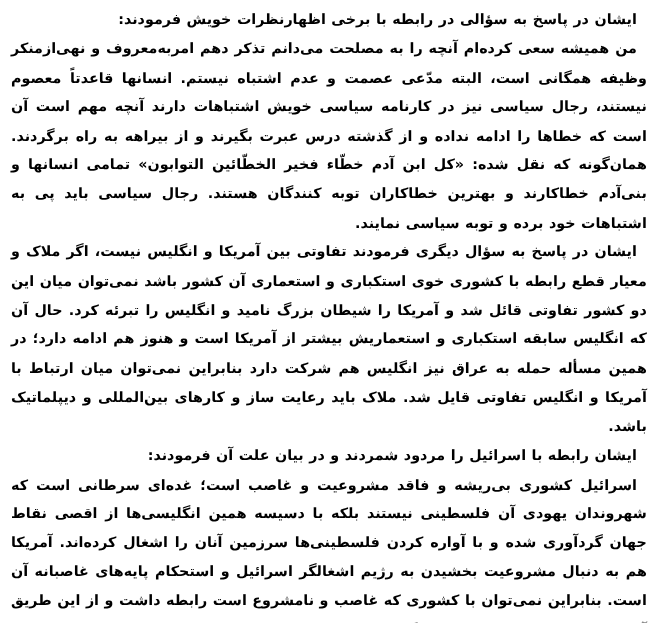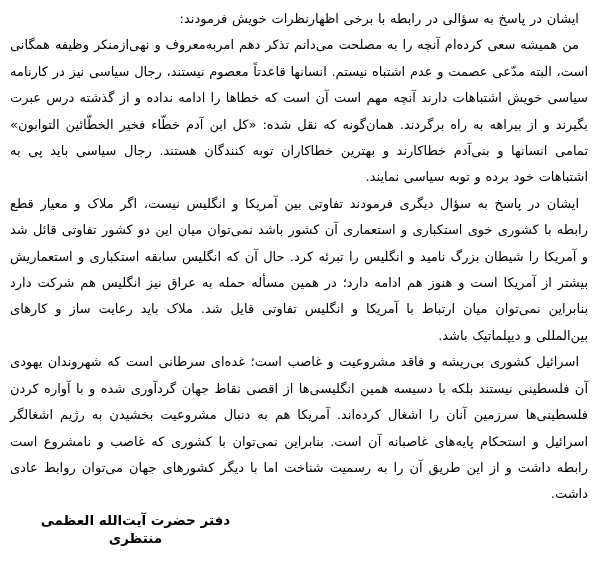--- a/index.html
+++ b/index.html
@@ -21,20 +21,21 @@
     font-family: "DejaVu Sans", sans-serif;
     font-size: 13px;
     line-height: 26.4px;
     color: #000000;
     text-align: justify;
   }
   .para {
     margin: 0;
     text-indent: 9px;
     word-spacing: 0.5px;
+    font-weight: bold;
   }
   .sig-block {
     width: 215px;
     margin: 3px auto 0 18px; 
     text-align: center;
   }
   .signature {
     font-weight: bold;
     font-size: 13.5px;
     line-height: 18px;
@@ -44,20 +45,21 @@
 <body style="background: rgb(255, 255, 255);">
 
 <div class="page" style="color: rgb(0, 0, 0);">
 
   <p class="para">ایشان در پاسخ به سؤالی در رابطه با برخی اظهارنظرات خویش فرمودند:</p>
 
   <p class="para">من همیشه سعی کرده‌ام آنچه را به مصلحت می‌دانم تذکر دهم امربه‌معروف و نهی‌ازمنکر وظیفه همگانی است، البته مدّعی عصمت و عدم اشتباه نیستم. انسانها قاعدتاً معصوم نیستند، رجال سیاسی نیز در کارنامه سیاسی خویش اشتباهات دارند آنچه مهم است آن است که خطاها را ادامه نداده و از گذشته درس عبرت بگیرند و از بیراهه به راه برگردند. همان‌گونه که نقل شده: «کل ابن آدم خطّاء فخیر الخطّائین التوابون» تمامی انسانها و بنی‌آدم خطاکارند و بهترین خطاکاران توبه کنندگان هستند. رجال سیاسی باید پی به اشتباهات خود برده و توبه سیاسی نمایند.</p>
 
   <p class="para">ایشان در پاسخ به سؤال دیگری فرمودند تفاوتی بین آمریکا و انگلیس نیست، اگر ملاک و معیار قطع رابطه با کشوری خوی استکباری و استعماری آن کشور باشد نمی‌توان میان این دو کشور تفاوتی قائل شد و آمریکا را شیطان بزرگ نامید و انگلیس را تبرئه کرد. حال آن که انگلیس سابقه استکباری و استعماریش بیشتر از آمریکا است و هنوز هم ادامه دارد؛ در همین مسأله حمله به عراق نیز انگلیس هم شرکت دارد بنابراین نمی‌توان میان ارتباط با آمریکا و انگلیس تفاوتی قایل شد. ملاک باید رعایت ساز و کارهای بین‌المللی و دیپلماتیک باشد.</p>
 
+  <p class="para">ایشان رابطه با اسرائیل را مردود شمردند و در بیان علت آن فرمودند:</p>
 
   <p class="para">اسرائیل کشوری بی‌ریشه و فاقد مشروعیت و غاصب است؛ غده‌ای سرطانی است که شهروندان یهودی آن فلسطینی نیستند بلکه با دسیسه همین انگلیسی‌ها از اقصی نقاط جهان گردآوری شده و با آواره کردن فلسطینی‌ها سرزمین آنان را اشغال کرده‌اند. آمریکا هم به دنبال مشروعیت بخشیدن به رژیم اشغالگر اسرائیل و استحکام پایه‌های غاصبانه آن است. بنابراین نمی‌توان با کشوری که غاصب و نامشروع است رابطه داشت و از این طریق آن را به رسمیت شناخت اما با دیگر کشورهای جهان می‌توان روابط عادی داشت.</p>
 
   <div class="sig-block">
     <div class="signature">دفتر حضرت آیت‌الله العظمی منتظری</div>
 
   </div>
 
 </div>
 

